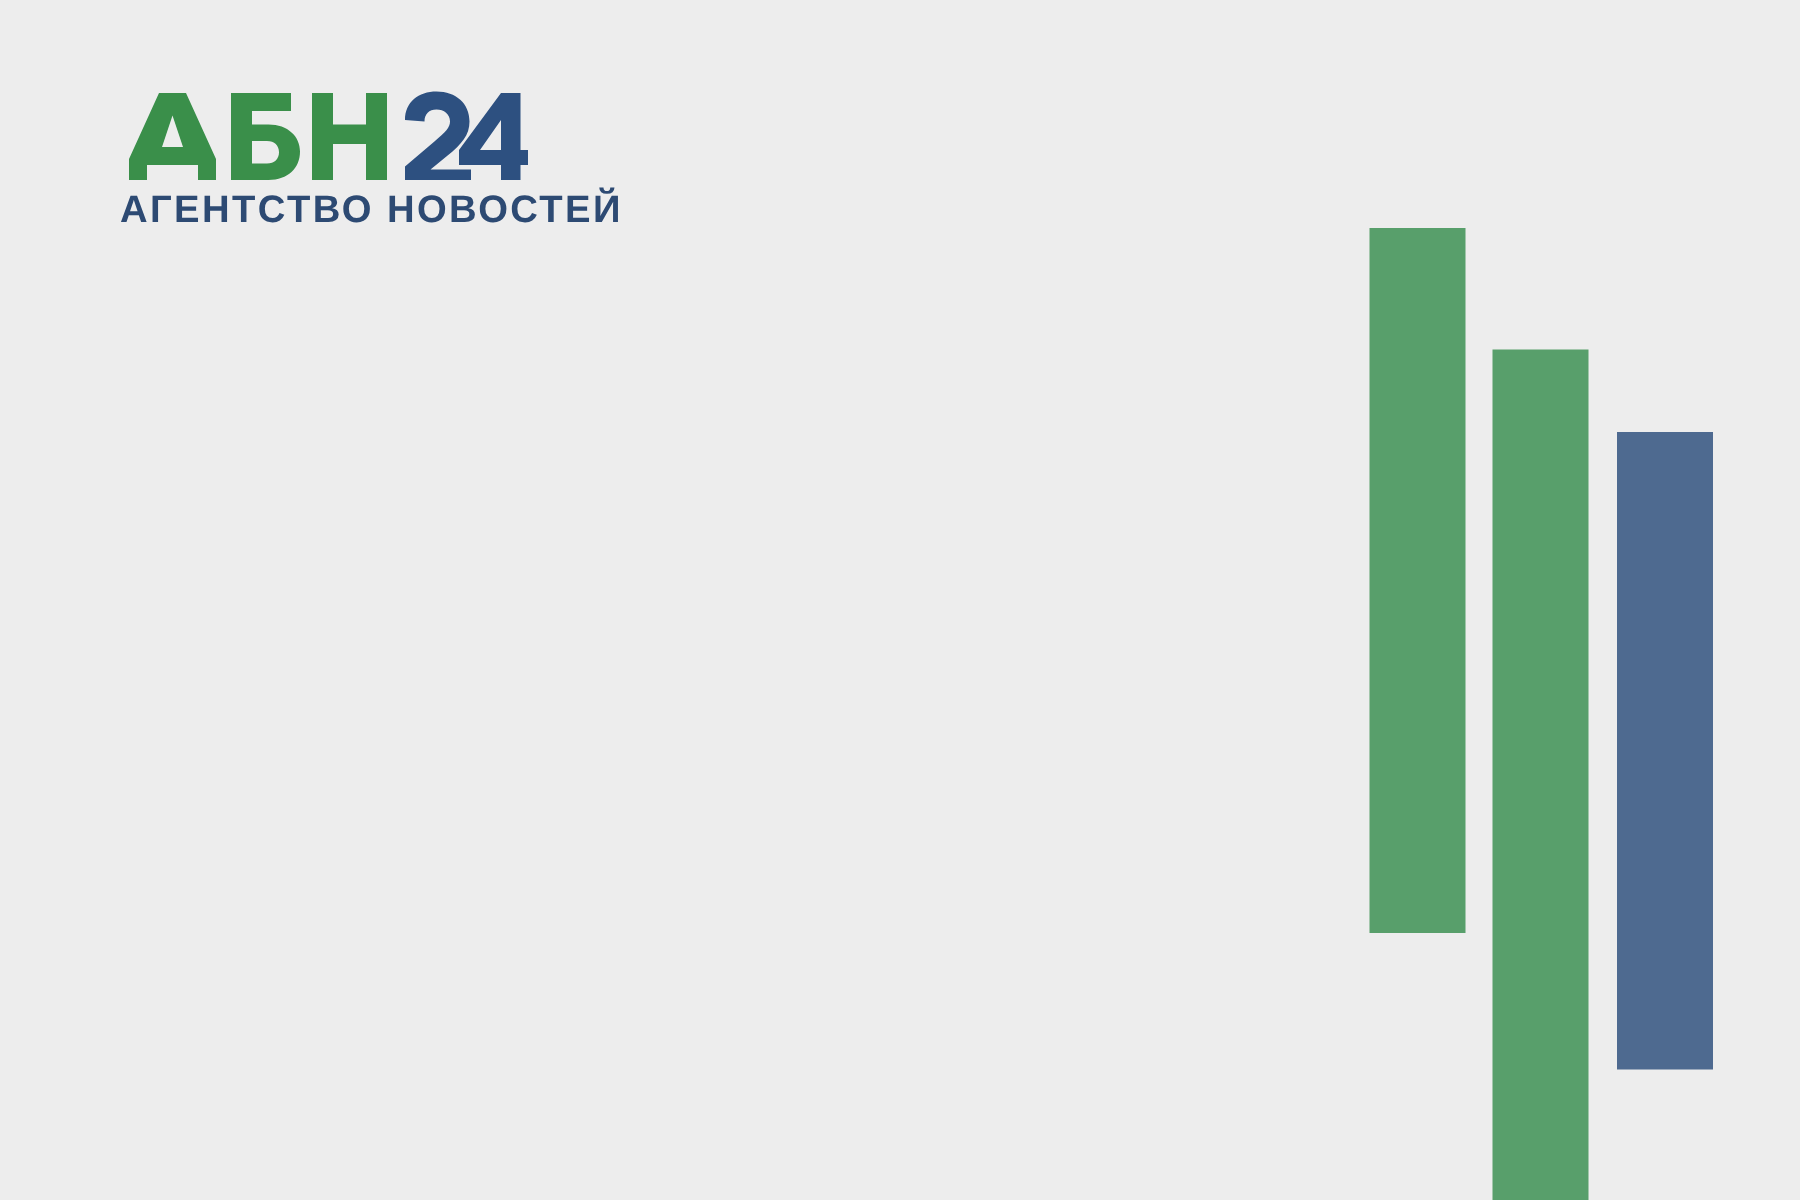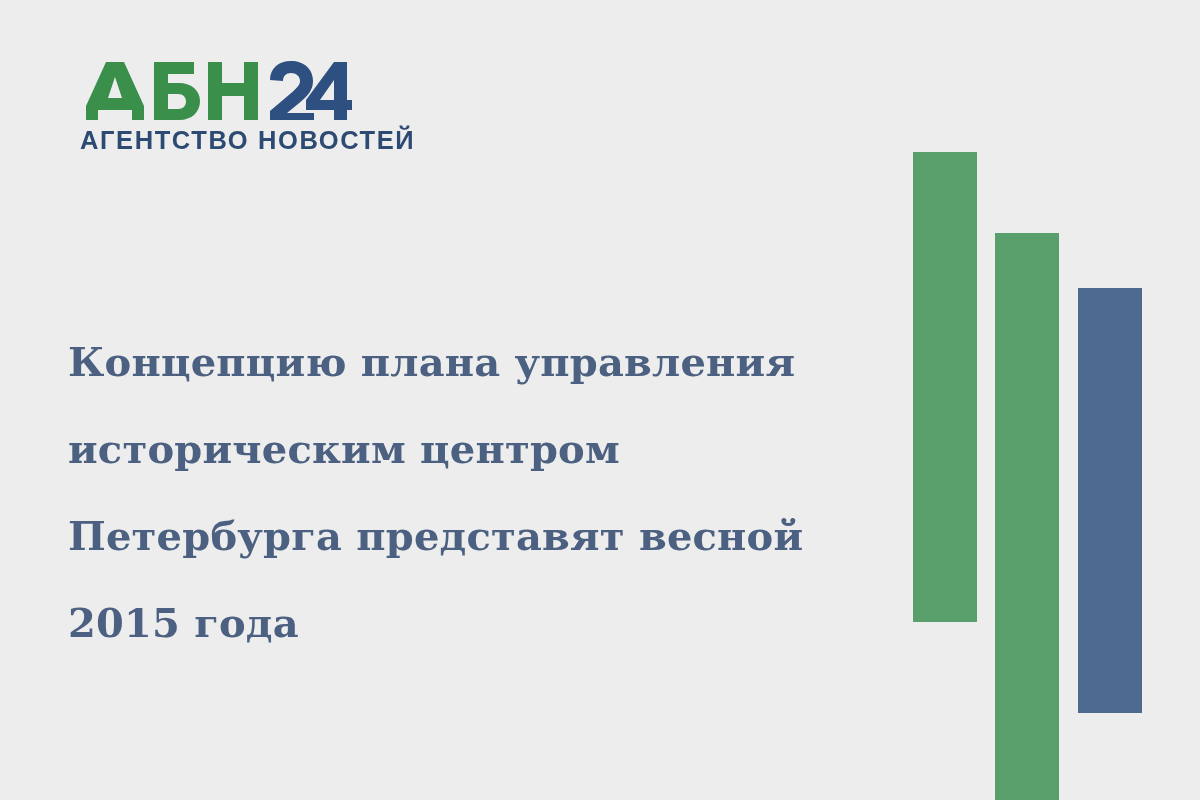--- a/index.html
+++ b/index.html
@@ -118,21 +118,20 @@
                L210 34 C217 28 220 25 220 21 C220 16 216 13 211 13
                C206 13 203 16 203 21 Z" fill="#2d5080"></path>
 
       <path d="M266 2 L254 2 L226 40 L226 50 L254 50 L254 60 L267 60 L267 50
                L272 50 L272 40 L267 40 L267 2 Z
                M254 20 L254 40 L240 40 Z" fill="#2d5080"></path>
     </svg>
     <span id="logo-tagline">АГЕНТСТВО НОВОСТЕЙ</span>
   </div>
 
-  <h1 id="headline">Концепцию плана управления историческим центром Петербурга представят весной 2015 года</h1>
 
   <div id="bars">
     <div class="bar" id="bar-1"></div>
     <div class="bar" id="bar-2"></div>
     <div class="bar" id="bar-3"></div>
   </div>
 
 </div>
 
 </body></html>

